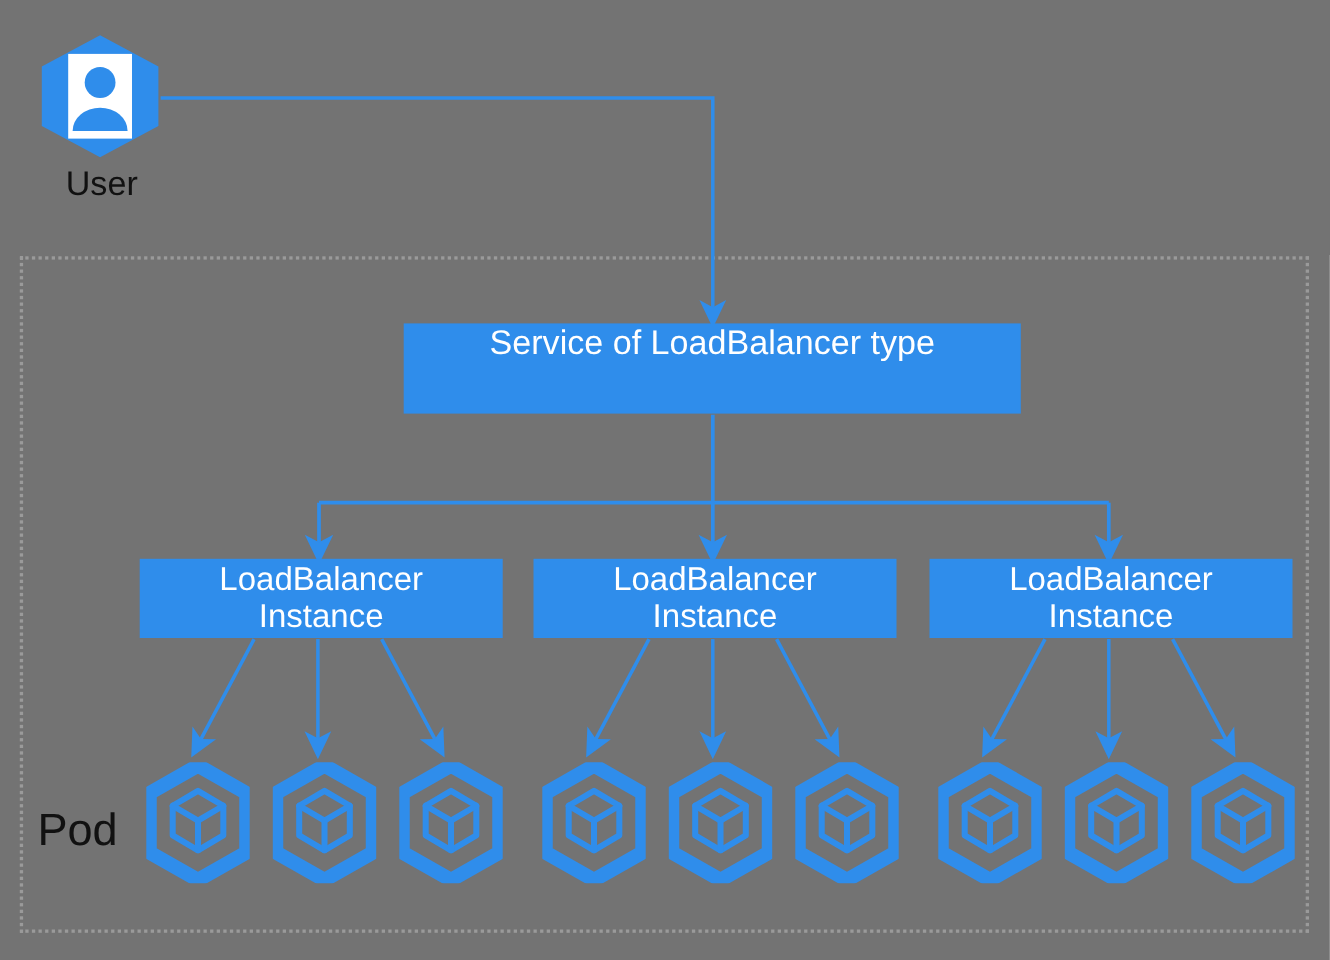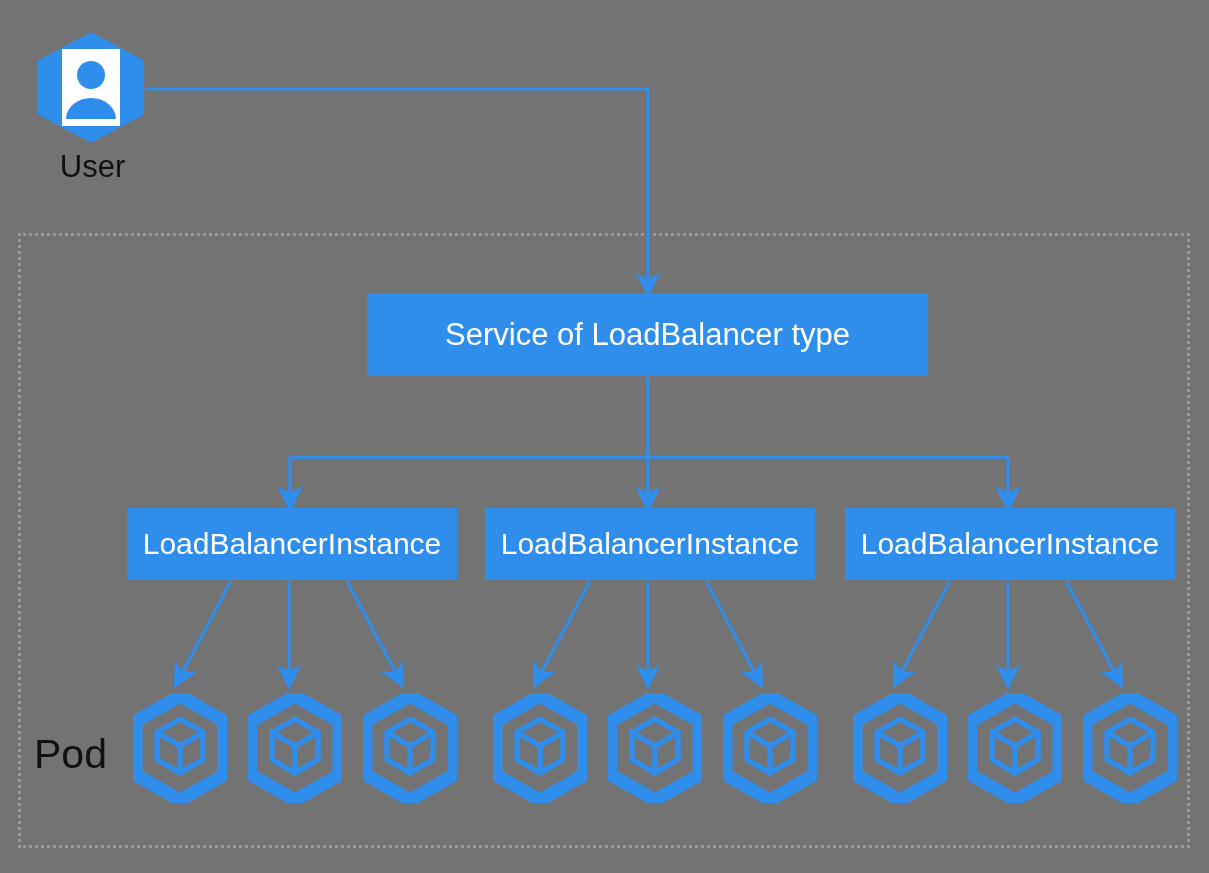--- a/index.html
+++ b/index.html
@@ -61,35 +61,35 @@
     white-space: nowrap;
   }
   .svc-box {
     position: absolute;
     left: 367px;
     top: 294px;
     width: 561px;
     height: 82px;
     background: #2f8deb;
     display: flex;
-    align-items: center;
+    align-items: flex-start;
     justify-content: center;
     color: #ffffff;
     font-size: 31px;
     line-height: 1.15;
     text-align: center;
     box-sizing: border-box;
   }
   .lb-box {
     position: absolute;
     top: 508px;
     height: 72px;
     background: #2f8deb;
     display: flex;
-    flex-direction: row;
+    flex-direction: column;
     align-items: center;
     justify-content: center;
     color: #ffffff;
     font-size: 30px;
     line-height: 1.12;
     text-align: center;
     box-sizing: border-box;
   }
   .lb-box .l1, .lb-box .l2 { display: block; }
   #lb-0 { left: 127px; width: 330px; }

